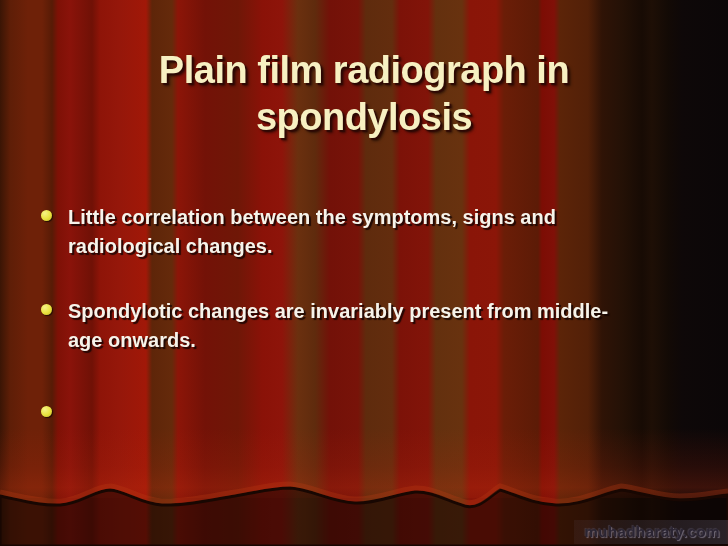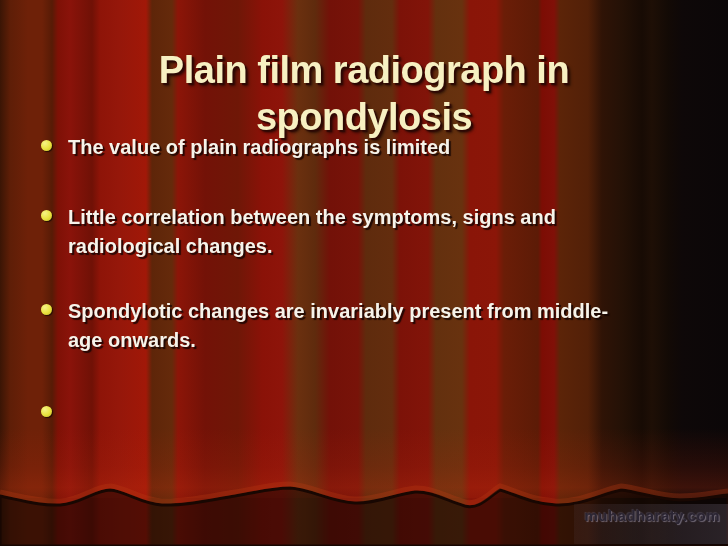--- a/index.html
+++ b/index.html
@@ -53,21 +53,21 @@
   .bullet-item .btext{
     display:block;margin-left:68px;margin-right:28px;
     font-size:20px;line-height:29px;font-weight:700;
     color:#f6f3ea;
     text-shadow:2px 2px 1px rgba(20,5,4,0.85);
     white-space:pre-wrap;
   }
   .b1{top:133px;} .b2{top:203px;} .b3{top:297px;} .b4{top:399px;}
   .watermark{
     position:absolute;right:0;bottom:2px;
-    padding:3px 8px 20px 10px;
+    padding:3px 8px 4px 10px;
     font-size:15px;font-weight:700;letter-spacing:0.5px;
     color:#2b2533;
     background:linear-gradient(90deg, rgba(110,100,125,0.10), rgba(150,140,165,0.22));
     text-shadow:1px 1px 1px rgba(175,168,190,0.55), -1px -1px 1px rgba(95,90,110,0.45);
   }
 </style>
 </head>
 <body>
 
 <div class="slide">
@@ -84,24 +84,20 @@
              C186,30 210,24 235,20 C255,17 270,12 290,12 C310,13 332,26 355,27
              C375,28 396,18 415,16 C430,15 446,24 465,30 C479,34 490,20 500,14
              C515,18 532,28 556,29 C580,30 601,18 621,14 C640,16 660,24 680,24
              C700,24 716,20 728,19" fill="none" stroke="rgba(190,60,20,0.30)" stroke-width="5" transform="translate(0,-4)"></path>
   </svg>
 
   <h1 class="title">Plain film radiograph in
 spondylosis</h1>
 
   <ul class="bullets">
-    <li class="bullet-item b1">
-      <span class="marker"></span>
-      <span class="btext">The value of plain radiographs is limited</span>
-    </li>
     <li class="bullet-item b2">
       <span class="marker"></span>
       <span class="btext">Little correlation between the symptoms, signs and
 radiological changes.</span>
     </li>
     <li class="bullet-item b3">
       <span class="marker"></span>
       <span class="btext">Spondylotic changes are invariably present from middle-
 age onwards.</span>
     </li>

